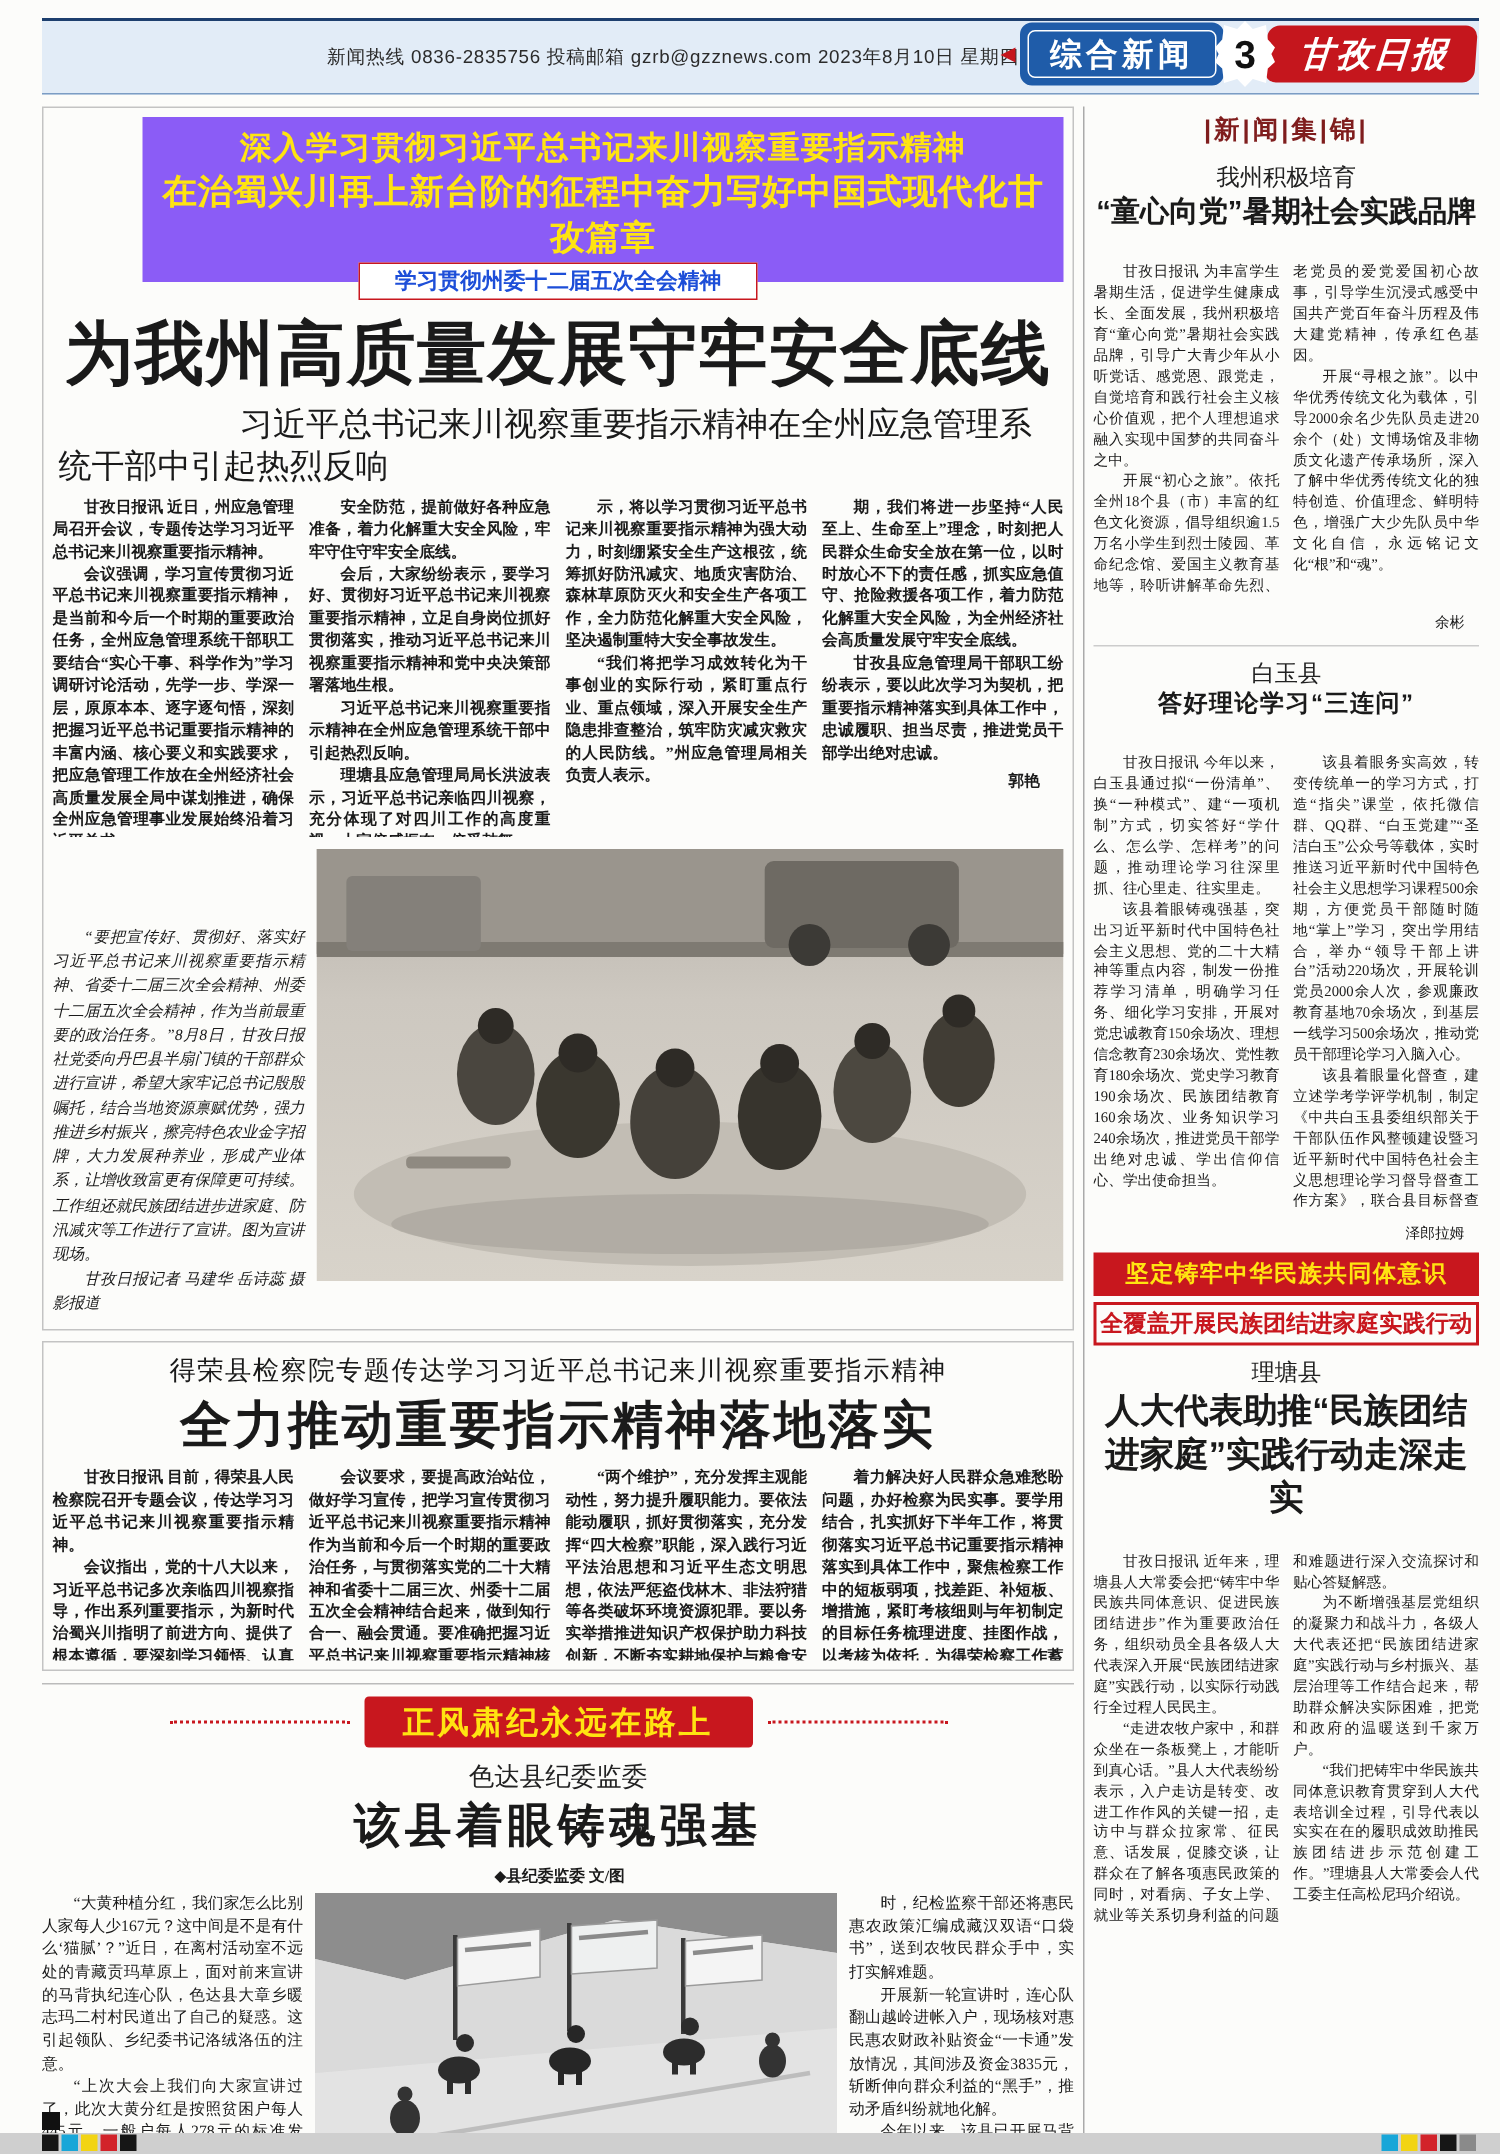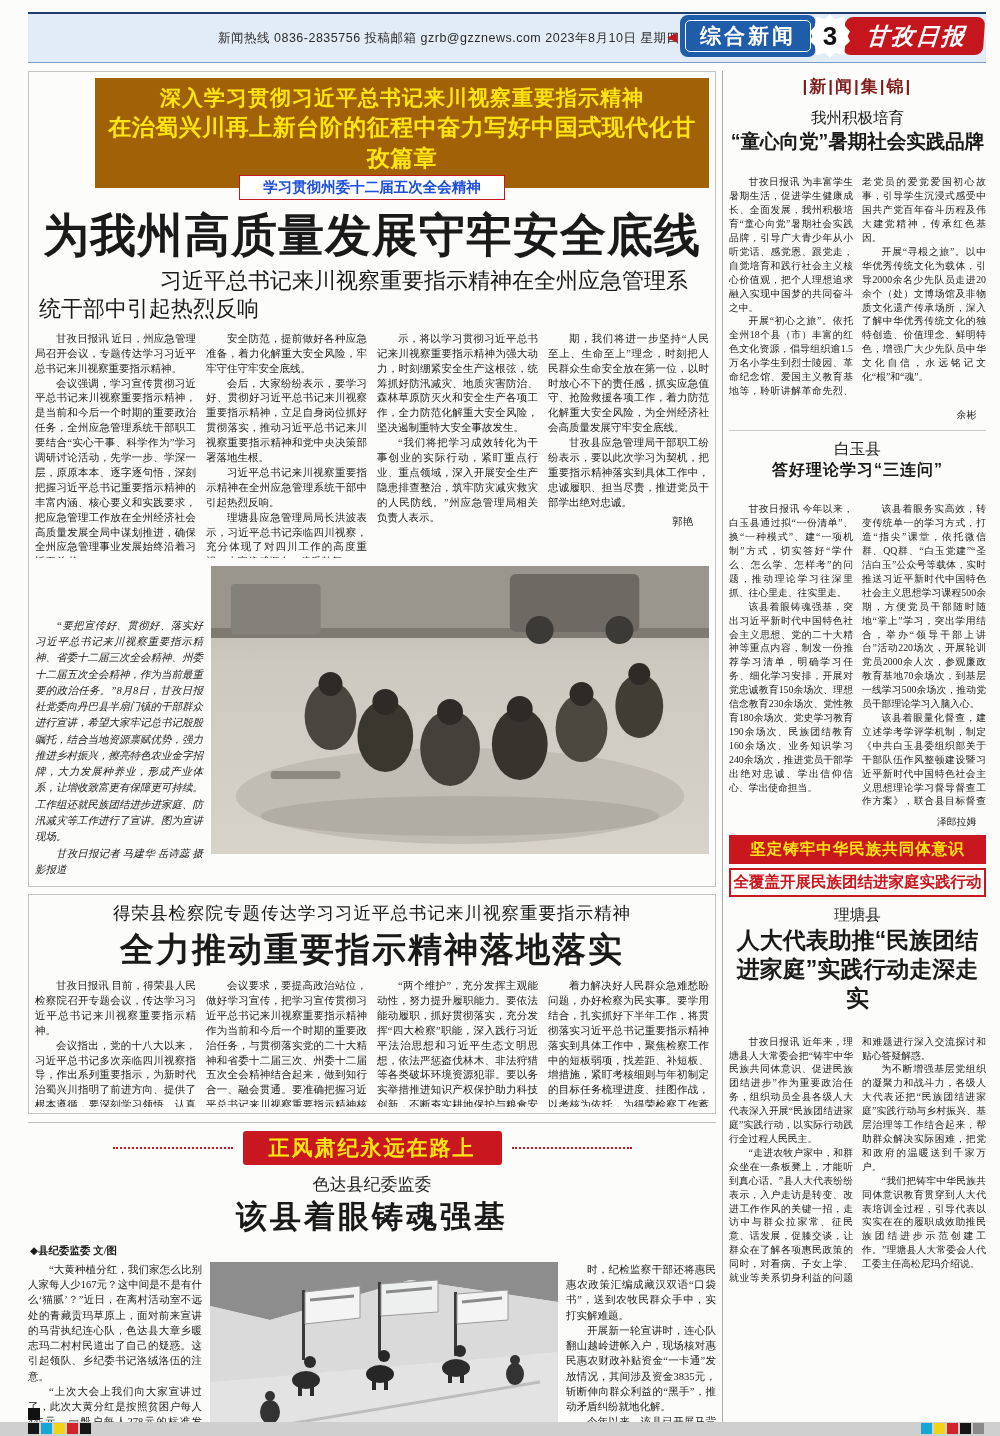--- a/index.html
+++ b/index.html
@@ -21,32 +21,32 @@
   .paperbox{background:#c5161d;color:#fff;border-radius:8px;height:38px;display:flex;align-items:center;padding:0 18px 0 22px;
             font-size:23px;font-weight:bold;font-style:italic;transform:skewX(-4deg);
             font-family:"Liberation Serif","DejaVu Serif",serif;letter-spacing:2px;}
   
   .content{display:flex;margin:8px 14px 0 28px;}
   .leftcol{width:688px;}
   .vrule{width:1px;background:#aaa;margin:0 6px;}
   .sidebar{flex:1;min-width:0;}
   
   .box1{border:1px solid #c3c3c3;padding:6px 6px 8px 6px;}
-  .redbanner{margin-left:60px;background:#a16207;color:#ffe411;text-align:center;padding:6px 4px 14px 4px;
+  .redbanner{margin-left:60px;background:#8b5cf6;color:#ffe411;text-align:center;padding:6px 4px 14px 4px;
              font-family:"Liberation Sans","DejaVu Sans",sans-serif;font-weight:900;}
   .redbanner .l1{font-size:21px;letter-spacing:1px;}
   .redbanner .l2{font-size:23px;letter-spacing:.5px;}
   .tagbox{width:252px;margin:-13px auto 0 auto;background:#fff;border:1.5px solid #c8171e;color:#1d4ed8;
           font-family:"Liberation Sans","DejaVu Sans",sans-serif;font-size:14.5px;font-weight:bold;
           text-align:center;padding:2px 6px;position:relative;z-index:2;}
   .headline1{font-family:"Liberation Sans","DejaVu Sans",sans-serif;font-size:46px;font-weight:900;
              letter-spacing:1px;text-align:center;margin-top:10px;line-height:1.1;}
-  .subhead1{font-family:Liberation Mono, monospace;font-size:22px;margin:8px 4px 6px 4px;
+  .subhead1{font-family:Liberation Serif, serif;font-size:22px;margin:8px 4px 6px 4px;
             text-indent:5.5em;line-height:1.3;}
-  .bodyrow{display:flex;gap:10px;margin-top:4px;}
+  .bodyrow{display:flex;gap:10px;margin-top:4px;font-weight:bold;}
   .bcol{flex:1;min-width:0;height:226px;overflow:hidden;font-size:10.5px;line-height:1.42;}
   .bcol p,.coltext p{margin:0;text-indent:2em;text-align:justify;}
   .byline{text-align:right;padding-right:1.5em;font-size:10.5px;margin-top:4px;}
   .photorow{display:flex;gap:8px;margin-top:8px;}
   .captioncol{width:168px;padding-top:52px;font-size:10.5px;line-height:1.55;font-style:italic;}
   .captioncol p{margin:0;text-indent:2em;text-align:justify;}
   .photo1{flex:1;height:288px;}
   
   .box2{border:1px solid #c3c3c3;margin-top:7px;padding:6px;}
   .kicker2{text-align:center;font-family:"Liberation Sans","DejaVu Sans",sans-serif;font-size:17.5px;letter-spacing:1px;}
@@ -54,21 +54,21 @@
              letter-spacing:2px;margin:2px 0 6px 0;}
   .bodyrow2 .bcol{height:128px;}
   
   .bottomsec{margin-top:8px;border-top:1px solid #bbb;padding-top:8px;}
   .bannerrow{display:flex;align-items:center;justify-content:center;gap:10px;}
   .dotline{flex:0 0 120px;border-top:2px dotted #c8171e;height:0;}
   .redpill{background:#c8171e;color:#ffe411;font-family:"Liberation Sans","DejaVu Sans",sans-serif;
            font-size:21px;font-weight:900;letter-spacing:2px;padding:3px 26px;border-radius:3px;}
   .kicker3{text-align:center;font-family:"Liberation Sans","DejaVu Sans",sans-serif;font-size:17px;margin-top:8px;color:#222;}
   .headline3{text-align:center;font-family:"Liberation Sans","DejaVu Sans",sans-serif;font-size:31px;font-weight:900;letter-spacing:3px;}
-  .bylinenote{font-size:10.5px;font-weight:bold;margin:6px 0 4px 2px;}
+  .bylinenote{font-size:10.5px;font-weight:bold;margin:6px 0 4px 2px;text-align:center;}
   .bottomrow{display:flex;gap:8px;}
   .bleft{width:174px;height:290px;overflow:hidden;font-size:10.5px;line-height:1.45;}
   .bmid{width:348px;}
   .photo2{width:348px;height:198px;}
   .bright{flex:1;height:290px;overflow:hidden;font-size:10.5px;line-height:1.45;}
   
   .sbheader{text-align:center;color:#7f1d1d;font-family:"Liberation Sans","DejaVu Sans",sans-serif;
             font-size:17px;font-weight:bold;letter-spacing:2px;margin:4px 0 10px 0;}
   .sbkicker{text-align:center;font-family:"Liberation Sans","DejaVu Sans",sans-serif;font-size:15.5px;color:#222;}
   .sbhead{text-align:center;font-family:"Liberation Sans","DejaVu Sans",sans-serif;font-weight:900;line-height:1.25;}

